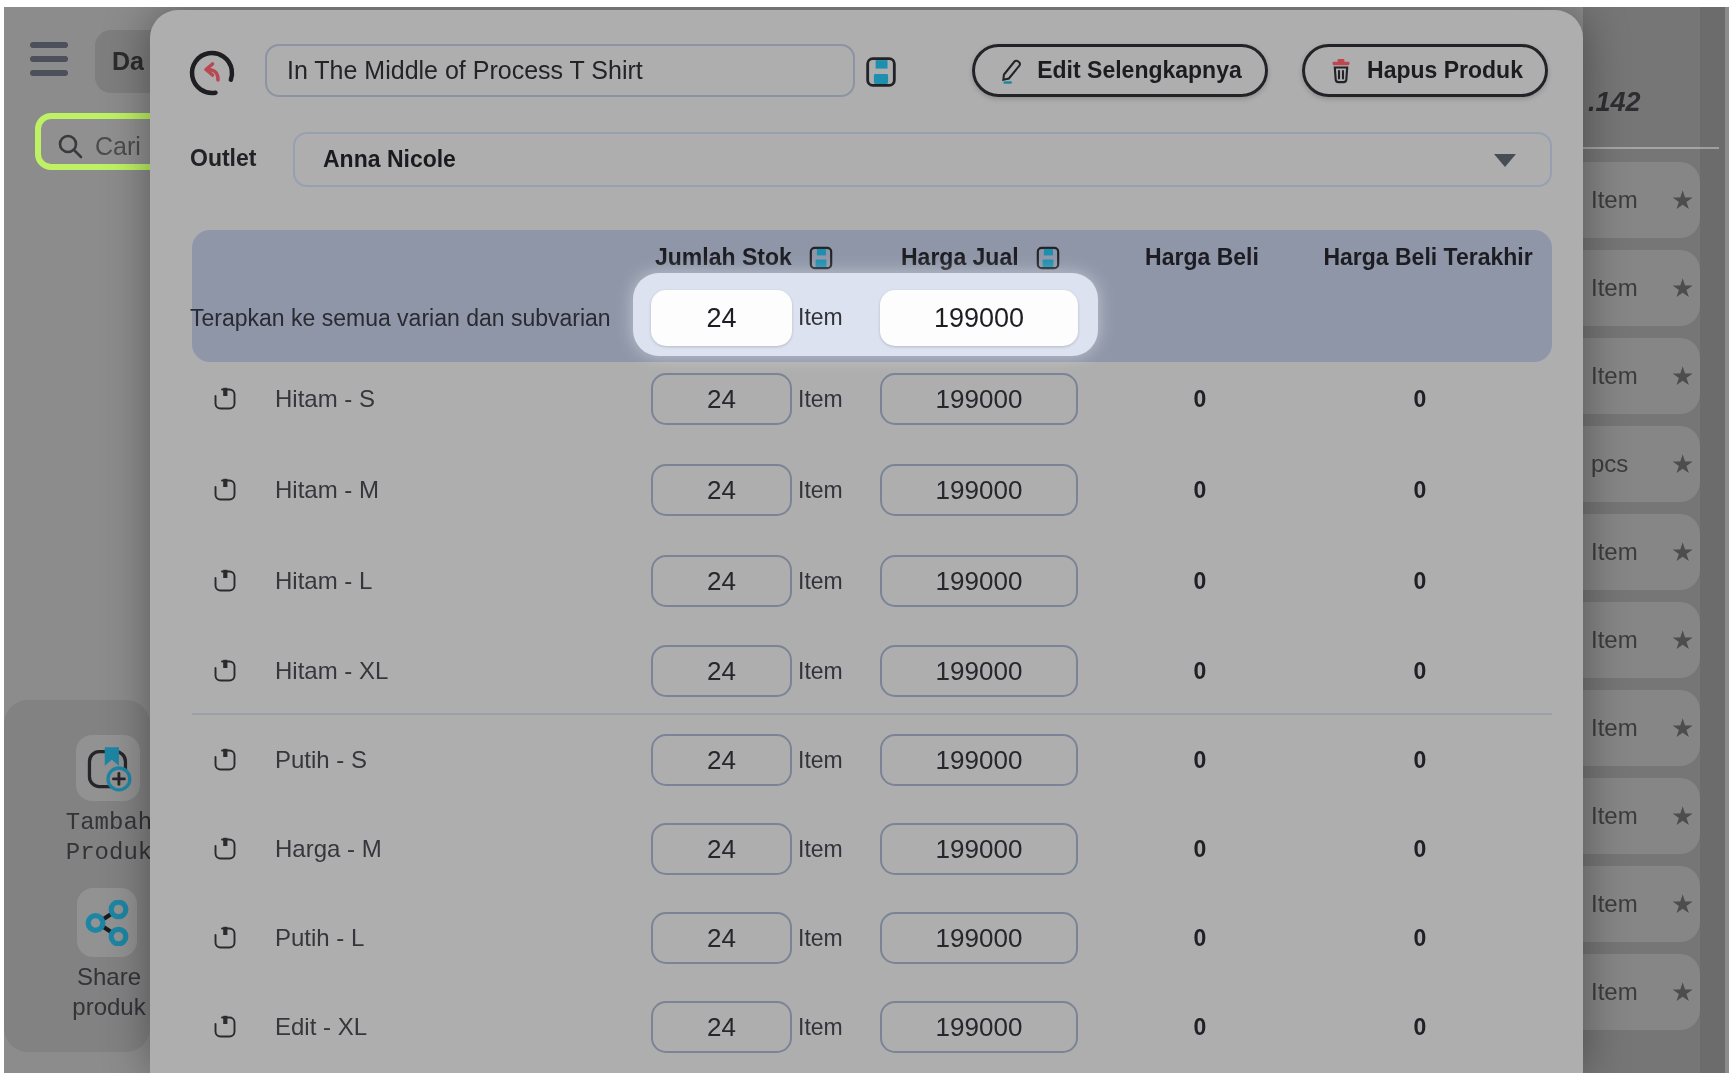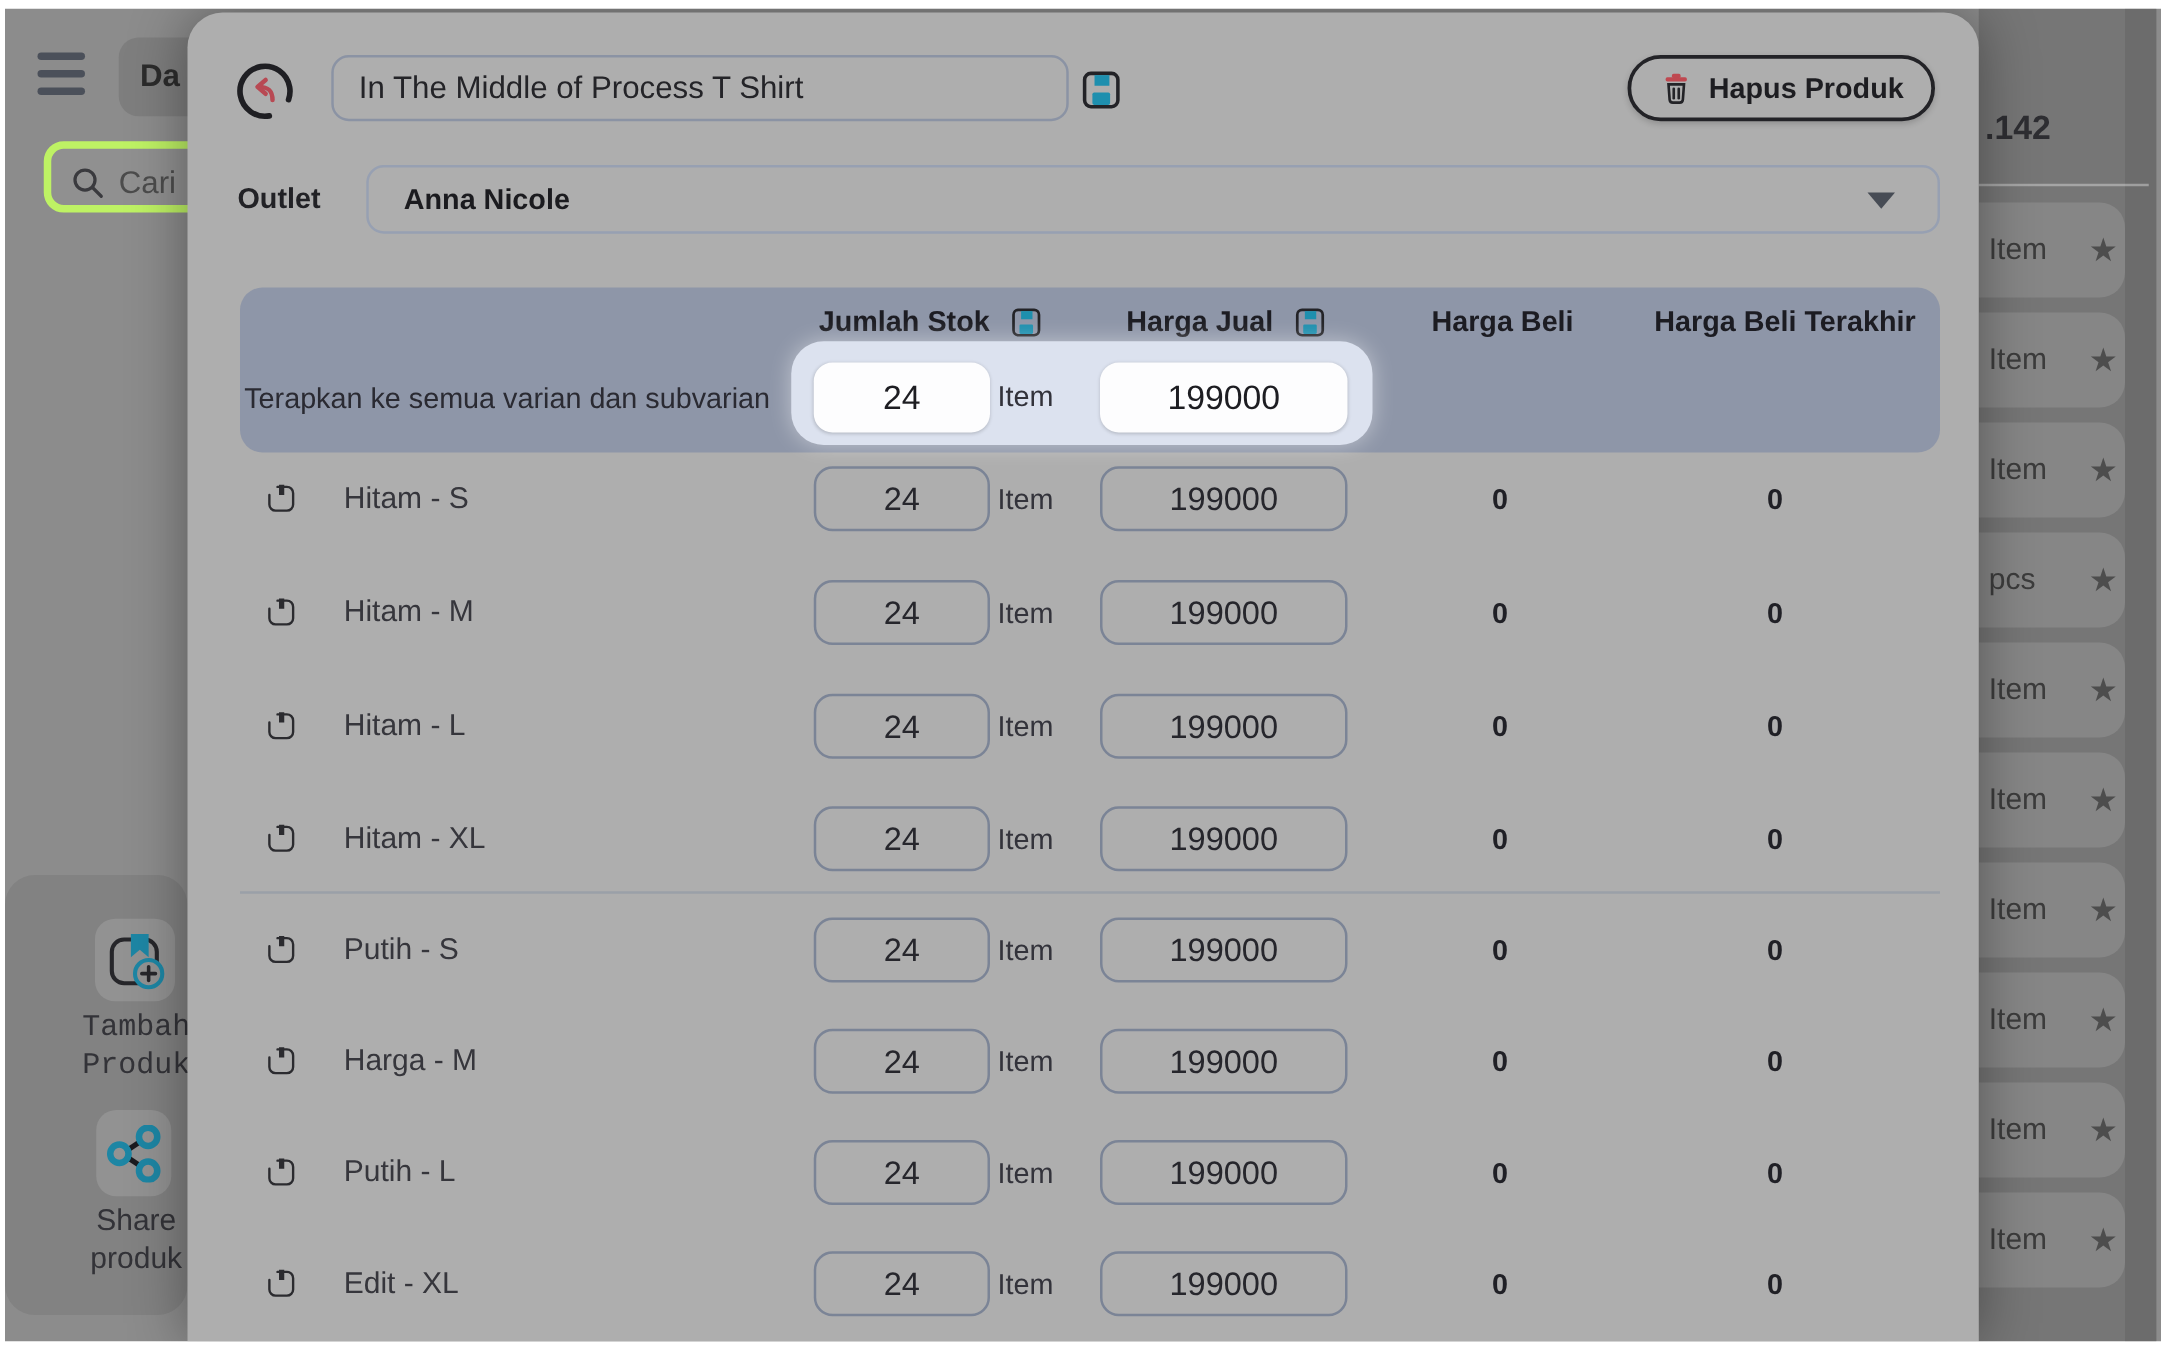--- a/index.html
+++ b/index.html
@@ -27,21 +27,21 @@
   .icon-tile{position:absolute;border-radius:16px;background:#929292;display:flex;align-items:center;justify-content:center;}
   .tile-add{left:72px;top:35px;width:64px;height:66px;}
   .tile-share{left:73px;top:188px;width:60px;height:69px;}
   .action-label{position:absolute;left:40px;width:130px;text-align:center;font-size:24px;color:#333338;line-height:30px;}
   .label-add{top:108px;font-family:Liberation Mono, monospace;}
   .label-share{top:262px;}
 
   
   .right-panel{position:absolute;left:1579px;top:0;width:142px;height:1066px;background:#767676;}
   .right-strip{position:absolute;left:117px;top:0;width:25px;height:1066px;background:#6c6c6c;}
-  .list-count{position:absolute;left:5px;top:80px;font-size:27px;font-weight:bold;color:#2e2e32;}
+  .list-count{position:absolute;left:5px;top:80px;font-size:27px;font-weight:bold;color:#2e2e32;font-style:italic;}
   .list-divider{position:absolute;left:0;top:140px;width:136px;height:0;border-top:2px solid rgba(255,255,255,0.35);}
   .list-row{position:absolute;left:0;width:117px;height:76px;background:#868686;border-radius:0 20px 20px 0;cursor:pointer;}
   .list-row .unit{position:absolute;left:8px;top:0;height:76px;line-height:76px;font-size:24px;color:#3c3c3c;}
   .list-row .star{position:absolute;left:88px;top:0;height:76px;line-height:76px;font-size:26px;color:#4d4d4d;cursor:pointer;}
 
   
   .modal{position:absolute;left:146px;top:3px;width:1433px;height:1063px;background:#aeaeae;
     border-radius:28px 28px 0 0;box-shadow:0 0 46px rgba(0,0,0,0.38);}
   .back-btn{position:absolute;left:36px;top:37px;width:52px;height:52px;cursor:pointer;}
 
@@ -63,21 +63,21 @@
   .caret{position:absolute;right:34px;top:20px;width:0;height:0;border-left:11px solid transparent;border-right:11px solid transparent;border-top:13px solid #474c55;}
 
   
   .band{position:absolute;left:42px;top:220px;width:1360px;height:132px;border-radius:18px;background:#8e96a8;}
   .col-head{position:absolute;top:234px;display:flex;align-items:center;gap:16px;font-size:23px;font-weight:bold;color:#1c1c22;}
   .head-stock{left:505px;}
   .head-sell{left:751px;}
   .head-buy{left:952px;width:200px;justify-content:center;}
   .head-last{left:1168px;width:220px;justify-content:center;}
 
-  .apply-label{position:absolute;left:40px;top:295px;width:426px;text-align:right;font-size:23px;color:#2a2a32;}
+  .apply-label{position:absolute;left:40px;top:295px;width:426px;text-align:left;font-size:23px;color:#2a2a32;}
   .halo{position:absolute;left:483px;top:263px;width:465px;height:83px;border-radius:26px;background:#dce2ef;box-shadow:0 0 18px rgba(255,255,255,0.45);}
   .apply-input{position:absolute;top:280px;height:56px;box-sizing:border-box;border:none;border-radius:15px;background:#fdfdfe;
     outline:none;text-align:center;font-family:"Liberation Sans",sans-serif;font-size:27px;color:#1d1d22;box-shadow:0 1px 3px rgba(0,0,0,0.18);}
   .apply-stock{left:501px;width:141px;}
   .apply-price{left:730px;width:198px;}
   .apply-unit{position:absolute;left:648px;top:294px;font-size:23px;color:#32323a;}
 
   
   .variant-row{position:absolute;left:0;width:1433px;height:52px;}
   .variant-row .v-icon{position:absolute;left:62px;top:13px;}
@@ -200,20 +200,27 @@
     <input class="name-input" value="In The Middle of Process T Shirt" style="">
 
     <div class="save-name">
       <svg width="34" height="34" viewBox="0 0 24 24">
         <rect x="2.6" y="2.6" width="18.8" height="18.8" rx="3.6" fill="none" stroke="#232327" stroke-width="2"></rect>
         <rect x="8.2" y="3.6" width="8.4" height="6" fill="#1e8fae"></rect>
         <rect x="7" y="13.4" width="10" height="7" rx="1" fill="#1e8fae"></rect>
       </svg>
     </div>
 
+    <div class="pill-btn btn-edit">
+      <svg width="27" height="27" viewBox="0 0 27 27">
+        <path d="M6 17.5 L16.5 4.5 a2.4 2.4 0 0 1 3.4 -0.3 l1.2 1 a2.4 2.4 0 0 1 0.3 3.4 L10.9 21.5 L5.3 22.7 Z" fill="none" stroke="#232327" stroke-width="2"></path>
+        <rect x="5.4" y="24.2" width="8.6" height="2.6" rx="1.3" fill="#1d86a4"></rect>
+      </svg>
+      <span>Edit Selengkapnya</span>
+    </div>
 
     <div class="pill-btn btn-delete">
       <svg width="28" height="28" viewBox="0 0 28 28">
         <rect x="10.5" y="2" width="7" height="3.4" rx="1.4" fill="#bf4850"></rect>
         <rect x="5.5" y="4.8" width="17" height="3.4" rx="1.4" fill="#bf4850"></rect>
         <path d="M7.8 10.5 h12.4 l-0.9 12.2 a2.6 2.6 0 0 1 -2.6 2.4 h-5.4 a2.6 2.6 0 0 1 -2.6 -2.4 Z" fill="none" stroke="#232327" stroke-width="2.1"></path>
         <line x1="12" y1="14" x2="12" y2="21.5" stroke="#232327" stroke-width="2.1" stroke-linecap="round"></line>
         <line x1="16" y1="14" x2="16" y2="21.5" stroke="#232327" stroke-width="2.1" stroke-linecap="round"></line>
       </svg>
       <span>Hapus Produk</span>

